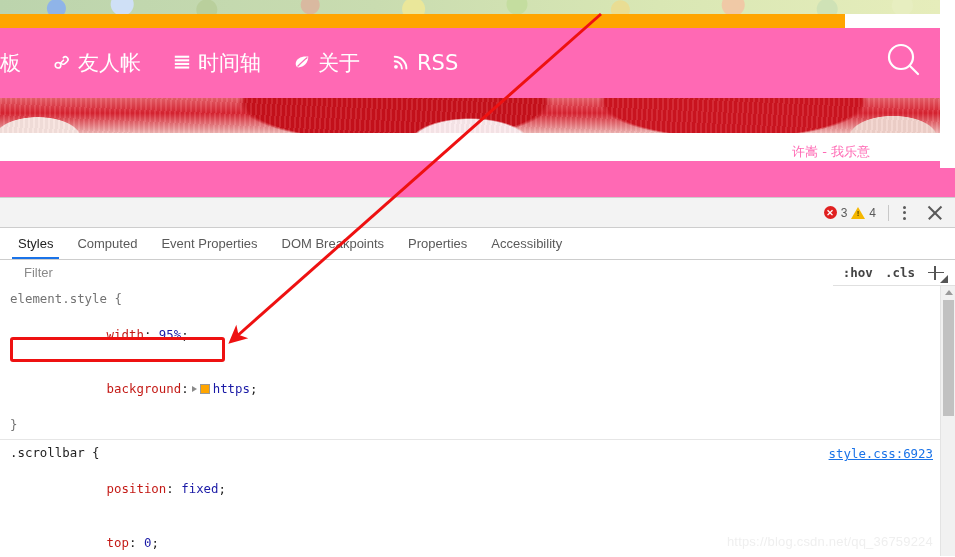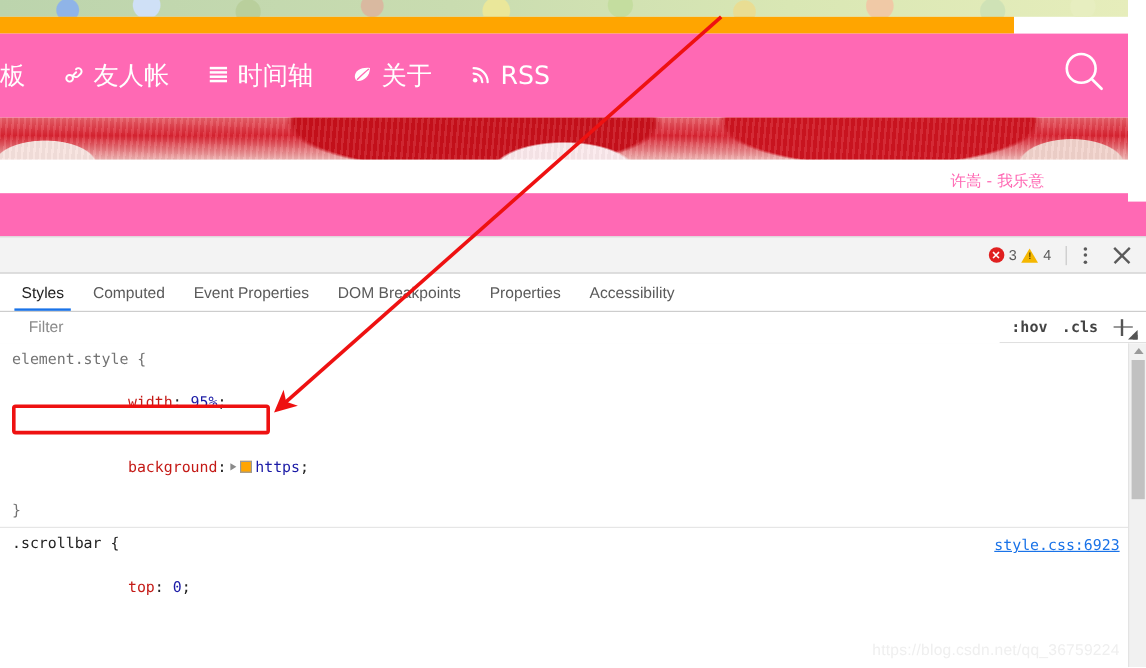--- a/index.html
+++ b/index.html
@@ -326,20 +326,23 @@
         <div class="ln ind">
           <span class="prop">background</span><span class="punct">:</span><span class="tri"></span><span class="swatch" id="sw1" style="background: rgb(255, 165, 0);"></span><span class="val">https</span><span class="punct">;</span>
         </div>
         <div class="ln sel-ghost">}</div>
       </div>
 
       <div class="rule-block">
         <a class="src-link">style.css:6923</a>
         <div class="ln sel">.scrollbar {</div>
 
+        <div class="ln ind">
+          <span class="prop">position</span><span class="punct">: </span><span class="val">fixed</span><span class="punct">;</span>
+        </div>
 
         <div class="ln ind">
           <span class="prop">top</span><span class="punct">: </span><span class="val">0</span><span class="punct">;</span>
         </div>
 
       </div>
 
       <div class="pane-scroll">
         <span class="up"></span>
         <span class="pane-thumb"></span>

